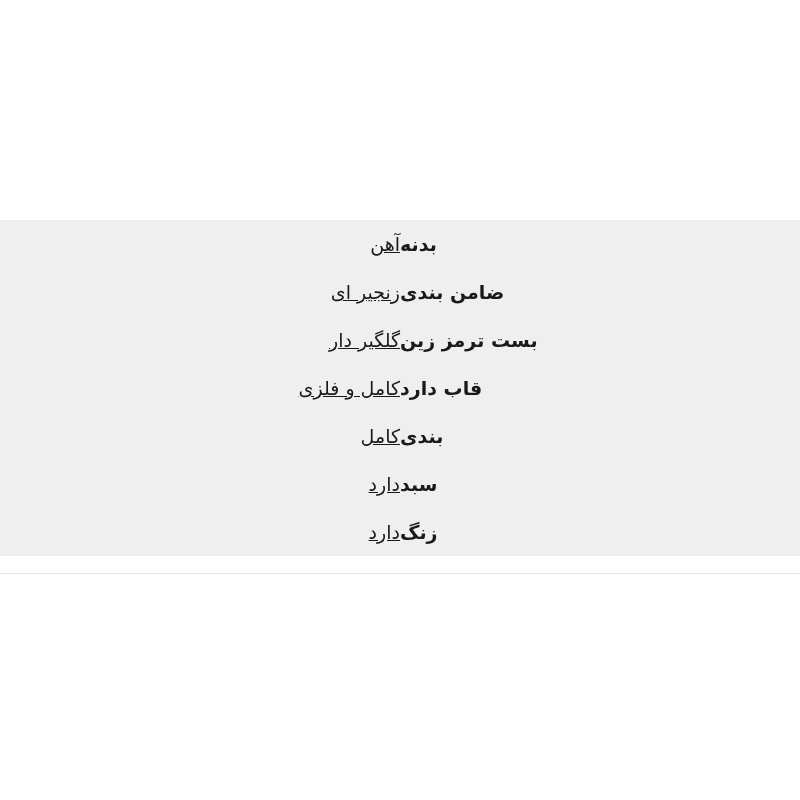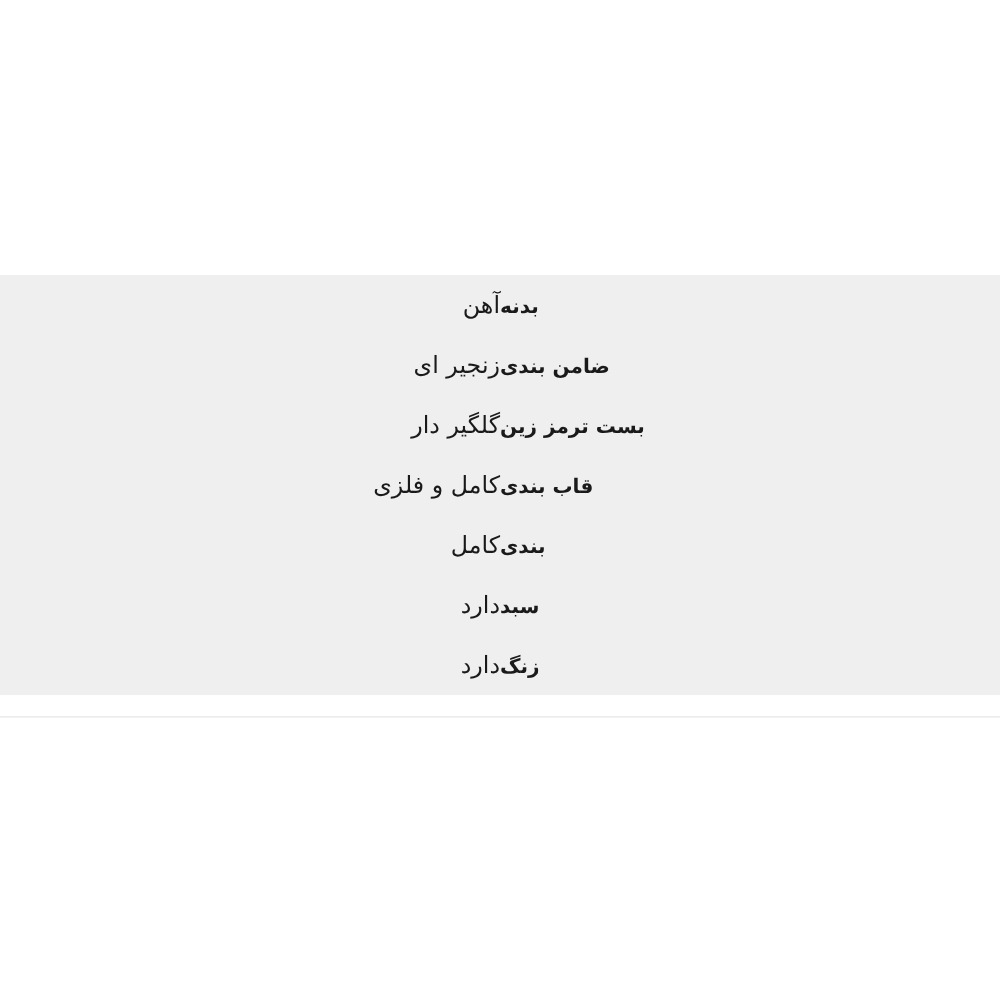--- a/index.html
+++ b/index.html
@@ -30,21 +30,21 @@
   }
   .spec-row {
     height: 48px;
   }
   .spec-row.odd {
     background: #efeff0;
   }
   .spec-label {
     text-align: left;
     padding: 0 24px 0 0;
-    font-size: 16px;
+    font-size: 19px;
     font-weight: bold;
     color: #1a1a1a;
     white-space: nowrap;
     width: 50%;
     direction: rtl;
   }
   .spec-value {
     text-align: right;
     padding: 0 0 0 24px;
     font-size: 19px;
@@ -56,20 +56,21 @@
   }
   .spec-label-inner,
   .spec-value-inner {
     display: block;
   }
   .spec-label-inner {
     text-align: left;
   }
   .spec-value-inner {
     text-align: right;
+    text-decoration: underline;
   }
   .bottom-rule {
     position: absolute;
     top: 573px;
     left: 0;
     width: 800px;
     height: 1px;
     background: #e6e6e6;
   }
 </style>
@@ -103,21 +104,21 @@
         <td class="spec-label">
           <span class="spec-label-inner">بست ترمز زین</span>
         </td>
         <td class="spec-value">
           <span class="spec-value-inner">گلگیر دار</span>
         </td>
       </tr>
 
       <tr class="spec-row odd">
         <td class="spec-label">
-          <span class="spec-label-inner">قاب بندی</span>
+          <span class="spec-label-inner">قاب دارد</span>
         </td>
         <td class="spec-value">
           <span class="spec-value-inner">کامل و فلزی</span>
         </td>
       </tr>
 
       <tr class="spec-row odd">
         <td class="spec-label">
           <span class="spec-label-inner">بندی</span>
         </td>

